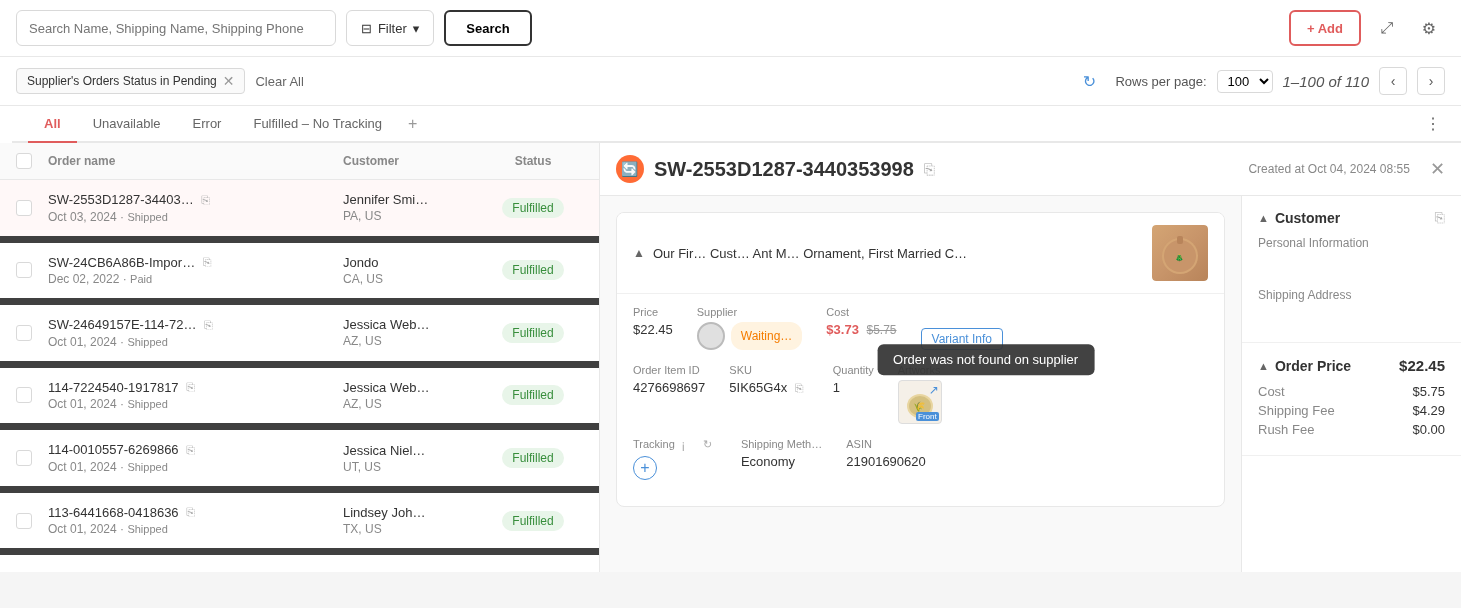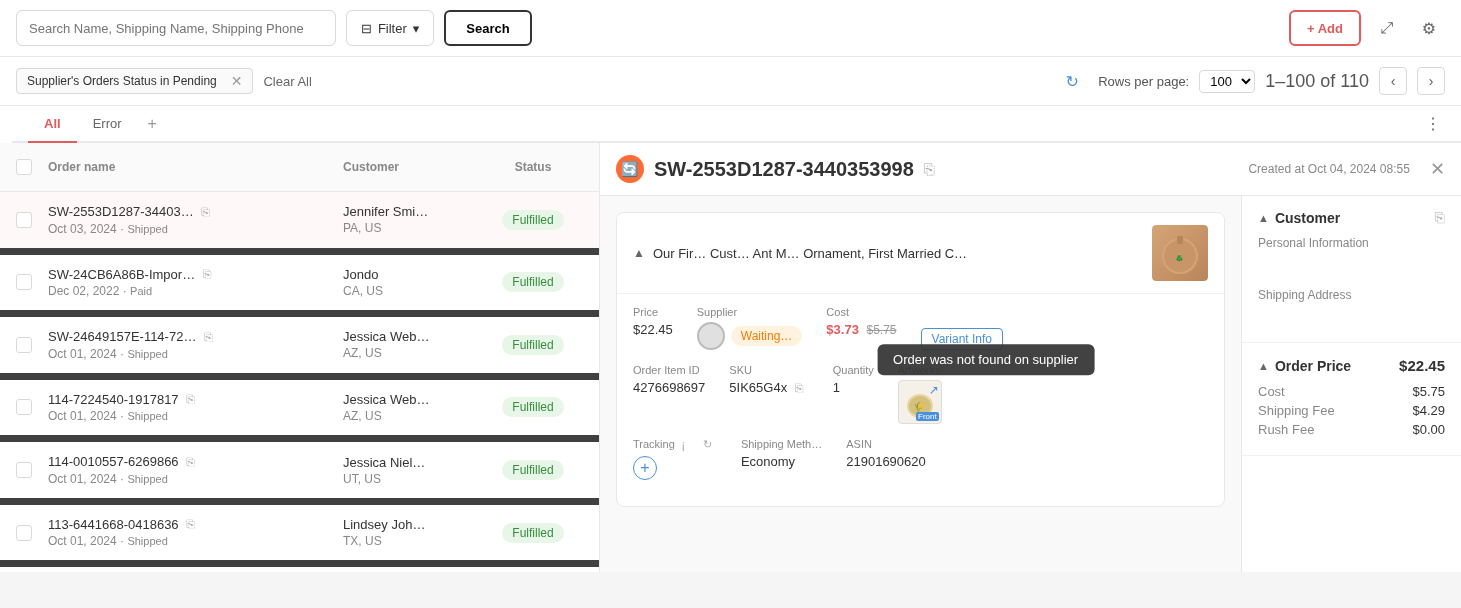--- a/index.html
+++ b/index.html
@@ -11,41 +11,41 @@
     .top-bar { display: flex; align-items: center; padding: 10px 16px; gap: 10px; border-bottom: 1px solid #e8e8e8; background: #fff; }
     .search-input { flex: 0 0 320px; height: 36px; border: 1px solid #d9d9d9; border-radius: 6px; padding: 0 12px; font-size: 13px; color: #999; outline: none; }
     .filter-btn { display: flex; align-items: center; gap: 6px; height: 36px; padding: 0 14px; border: 1px solid #d9d9d9; border-radius: 6px; background: #fff; cursor: pointer; font-size: 13px; color: #333; }
     .search-btn { height: 36px; padding: 0 20px; border: 2px solid #333; border-radius: 6px; background: #fff; font-size: 13px; font-weight: 600; cursor: pointer; }
     .spacer { flex: 1; }
     .add-btn { display: flex; align-items: center; gap: 6px; height: 36px; padding: 0 16px; border: 2px solid #e05c5c; border-radius: 6px; background: #fff; color: #e05c5c; font-size: 13px; font-weight: 600; cursor: pointer; }
     .icon-btn { width: 32px; height: 32px; border: none; background: none; cursor: pointer; display: flex; align-items: center; justify-content: center; font-size: 16px; color: #666; }
 
     
     .filter-bar { display: flex; align-items: center; padding: 8px 16px; gap: 10px; background: #fff; border-bottom: 1px solid #e8e8e8; }
-    .filter-tag { display: flex; align-items: center; gap: 14px; padding: 4px 10px; border: 1px solid #d9d9d9; border-radius: 4px; font-size: 12px; background: #fafafa; }
+    .filter-tag { display: flex; align-items: center; gap: 6px; padding: 4px 10px; border: 1px solid #d9d9d9; border-radius: 4px; font-size: 12px; background: #fafafa; }
     .filter-tag-close { cursor: pointer; color: #999; font-size: 14px; }
     .clear-all { color: #666; font-size: 13px; cursor: pointer; }
     .rows-per-page { display: flex; align-items: center; gap: 6px; font-size: 13px; color: #555; }
     .rows-select { border: 1px solid #d9d9d9; border-radius: 4px; padding: 2px 6px; font-size: 13px; background: #fff; cursor: pointer; }
-    .pagination-info { font-size: 18px; color: #555; }
+    .pagination-info { font-size: 15px; color: #555; font-style: italic; }
     .nav-btn { width: 28px; height: 28px; border: 1px solid #d9d9d9; border-radius: 4px; background: #fff; cursor: pointer; display: flex; align-items: center; justify-content: center; font-size: 14px; color: #555; }
 
     
     .tabs-bar { display: flex; align-items: center; padding: 0 16px; border-bottom: 2px solid #e8e8e8; background: #fff; margin-left: 12px; }
     .tab { padding: 10px 16px; font-size: 13px; cursor: pointer; color: #666; border-bottom: 2px solid transparent; margin-bottom: -2px; }
     .tab.active { color: #e05c5c; border-bottom-color: #e05c5c; font-weight: 600; }
     .tab-add { padding: 8px 10px; color: #999; cursor: pointer; font-size: 16px; }
     .tab-more { margin-left: auto; color: #666; cursor: pointer; font-size: 16px; padding: 8px 4px; }
 
     
     .main-content { display: flex; flex: 1; overflow: hidden; }
 
     
     .order-list { width: 600px; flex-shrink: 0; overflow-y: auto; border-right: 1px solid #e8e8e8; background: #fff; }
-    .list-header { display: flex; align-items: center; padding: 16px 16px; border-bottom: 1px solid #e8e8e8; background: #fafafa; font-size: 12px; color: #888; font-weight: 600; }
+    .list-header { display: flex; align-items: center; padding: 10px 16px; border-bottom: 1px solid #e8e8e8; background: #fafafa; font-size: 12px; color: #888; font-weight: 600; }
     .list-header .check-col { width: 32px; }
     .list-header .order-col { flex: 1; }
     .list-header .customer-col { width: 140px; }
     .list-header .status-col { width: 100px; }
 
     .order-row { display: flex; align-items: center; padding: 12px 16px; border-bottom: 7px solid #404040; cursor: pointer; transition: background 0.15s; }
     .order-row.selected { background: #fff8f8; }
     .check-col { width: 32px; }
     .checkbox { width: 16px; height: 16px; border: 1px solid #d9d9d9; border-radius: 3px; cursor: pointer; background: #fff; }
     .order-info { flex: 1; }
@@ -164,21 +164,23 @@
       <option>50</option>
       <option>25</option>
     </select>
     <span class="pagination-info">1–100 of 110</span>
     <button class="nav-btn">‹</button>
     <button class="nav-btn">›</button>
   </div>
 
   <div class="tabs-bar">
     <div class="tab active">All</div>
+    <div class="tab">Unavailable</div>
     <div class="tab">Error</div>
+    <div class="tab">Fulfilled – No Tracking</div>
     <span class="tab-add">+</span>
     <span class="tab-more">⋮</span>
   </div>
 
   <div class="main-content">
 
     <div class="order-list">
       <div class="list-header">
         <div class="check-col">
             <div class="checkbox"></div>
@@ -322,21 +324,21 @@
 
               <div class="not-found-tooltip">Order was not found on supplier</div>
 
               <div class="product-row">
                 <div class="product-field">
                   <span class="field-label">Price</span>
                   <span class="field-value">$22.45</span>
                 </div>
                 <div class="product-field" style="min-width:100px;">
                   <span class="field-label">Supplier</span>
-                  <div style="display:flex;align-items:center;gap:6px;">
+                  <div style="display:flex;gap:6px;">
                     <div class="supplier-indicator"></div>
                     <span class="waiting-badge">Waiting…</span>
                   </div>
                 </div>
                 <div class="product-field">
                   <span class="field-label">Cost</span>
                   <span>
                     <span class="price-disc">$3.73</span>
                     <span class="price-orig">$5.75</span>
                   </span>

